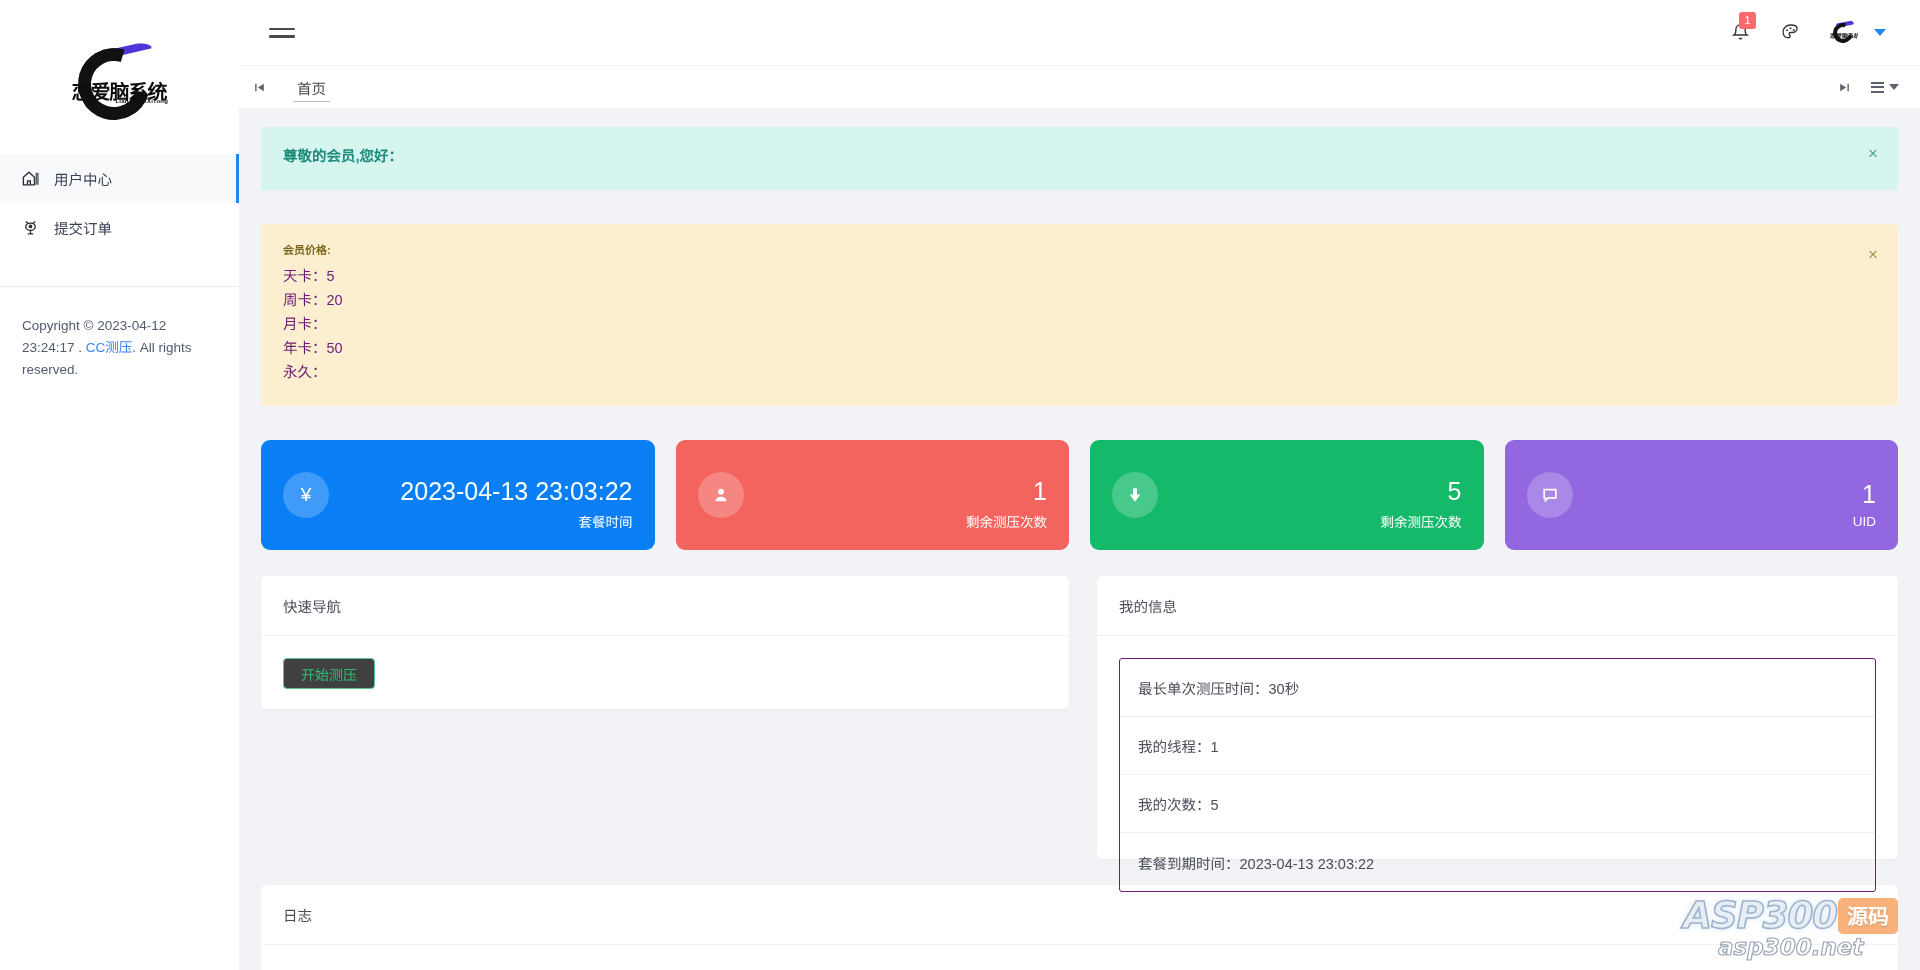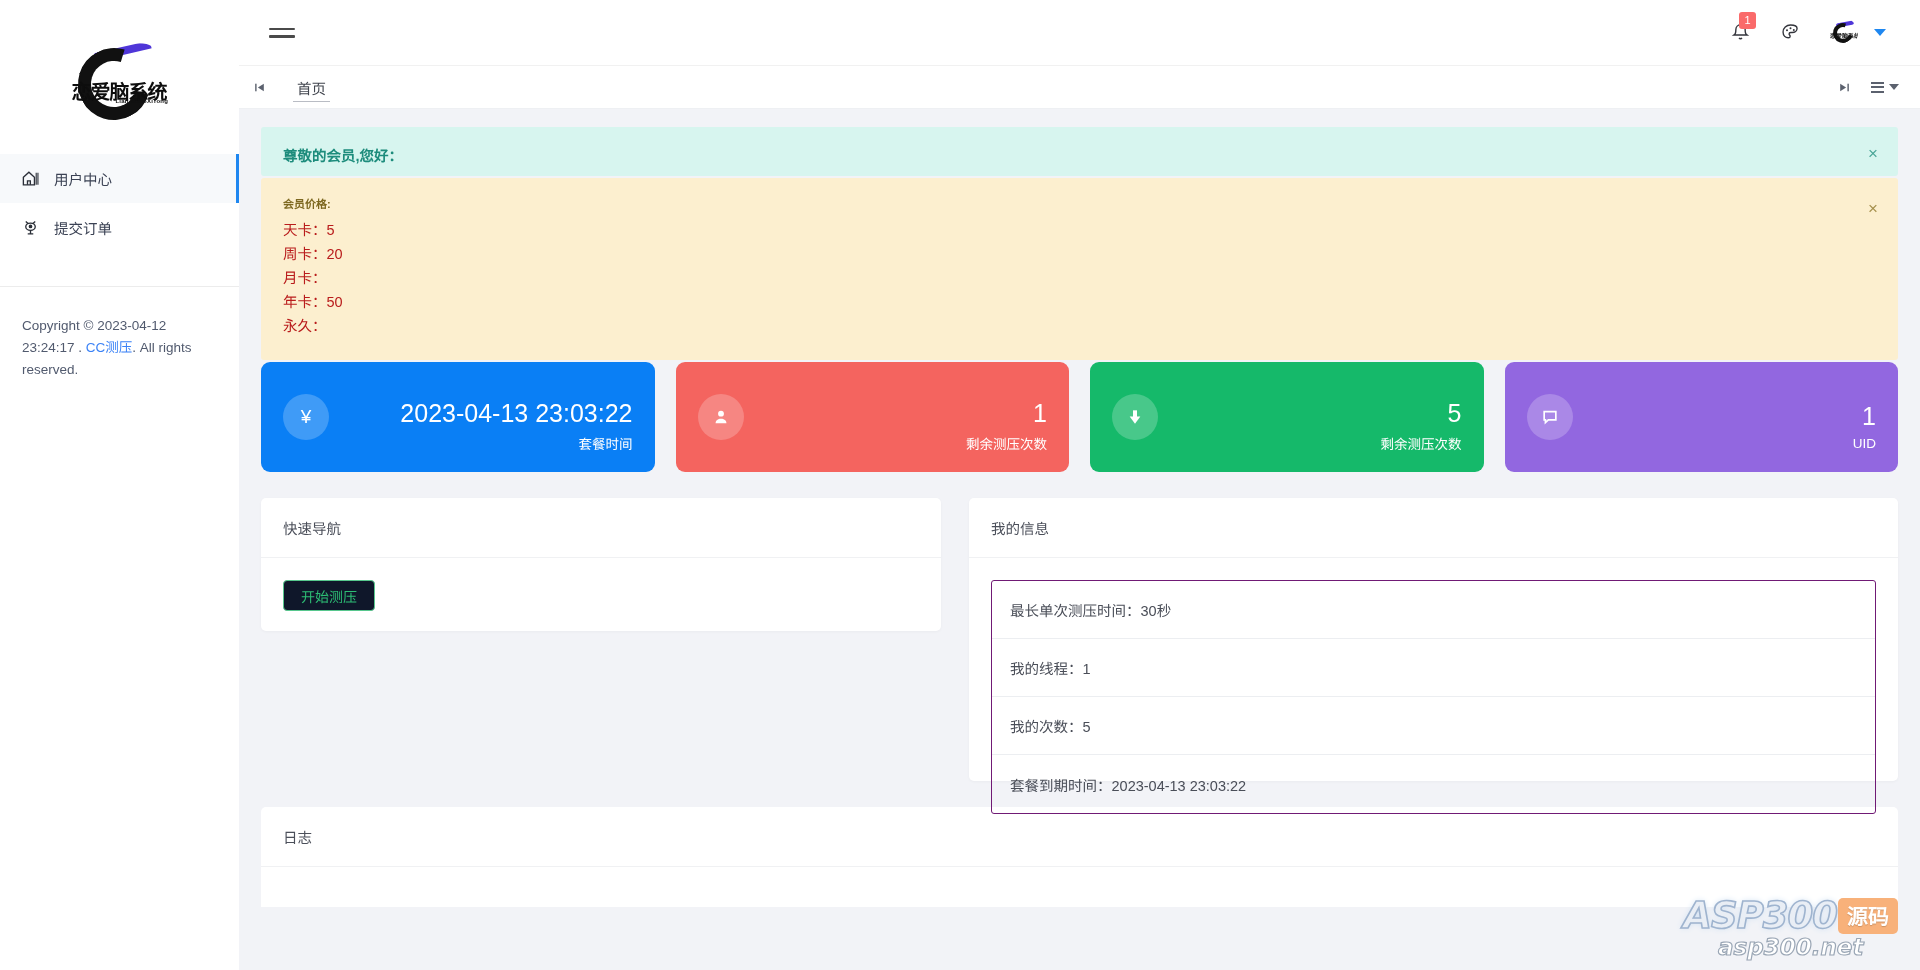--- a/index.html
+++ b/index.html
@@ -142,27 +142,27 @@
 
   .content {
     flex: 1; overflow: hidden;
     background: #f2f3f7;
     padding: 18px 22px 0 22px;
   }
 
   
   .alert {
     position: relative; border-radius: 3px;
-    padding: 17px 22px 11px 22px; margin-bottom: 2px;
+    padding: 17px 22px 25px 22px; margin-bottom: 34px;
   }
   .alert-teal { background: #d7f5ef; color: #1d8c7c; }
   .alert-teal .alert-title { font-weight: bold; font-size: 14.5px; }
   .alert-warn { background: #fcefcf; color: #8a7223; padding-bottom: 22px; }
   .alert-warn .pr-title { font-weight: bold; font-size: 11px; margin-bottom: 7px; color: #7d6820; }
-  .alert-warn .pr-line { font-size: 14.5px; line-height: 24px; color: #b91c1c; }
+  .alert-warn .pr-line { font-size: 14.5px; line-height: 24px; color: #701a75; }
   .alert-close {
     position: absolute; right: 20px; top: 18px;
     font-size: 17px; line-height: 1; cursor: pointer; opacity: .75;
     background: none; border: none; color: inherit; font-family: inherit;
   }
   .alert-warn .alert-close { top: 22px; }
 
   
   .stats { display: flex; gap: 21px; margin-bottom: 26px; }
   .stat {
@@ -184,28 +184,28 @@
   .panels { display: flex; gap: 28px; }
   .panel {
     background: #fff; border-radius: 5px;
     box-shadow: 0 1px 3px rgba(0,0,0,.035);
   }
   .panel-head {
     padding: 19px 22px; font-size: 14.5px; color: #4b4f5a;
     border-bottom: 1px solid #f0f1f3;
   }
   .panel-body { padding: 22px; }
-  .panel-left { width: 680px; height: 133px; }
+  .panel-left { width: 808px; height: 133px; }
   .panel-right { flex: 1; height: 283px; }
 
   .btn-outline {
     display: inline-flex; align-items: center; justify-content: center;
     height: 31px; padding: 0 17px;
     border: 1px solid #57c78d; border-radius: 4px;
-    background: #0f172a; color: #2dbd74;
+    background: #404040; color: #2dbd74;
     font-size: 14px; cursor: pointer;
     font-family: inherit;
   }
 
   .info-list { border: 1px solid #701a75; border-radius: 3px; }
   .info-row {
     padding: 0 18px; height: 58px; display: flex; align-items: center;
     font-size: 14.5px; color: #4a4e58;
     border-bottom: 1px solid #eceef1;
   }

